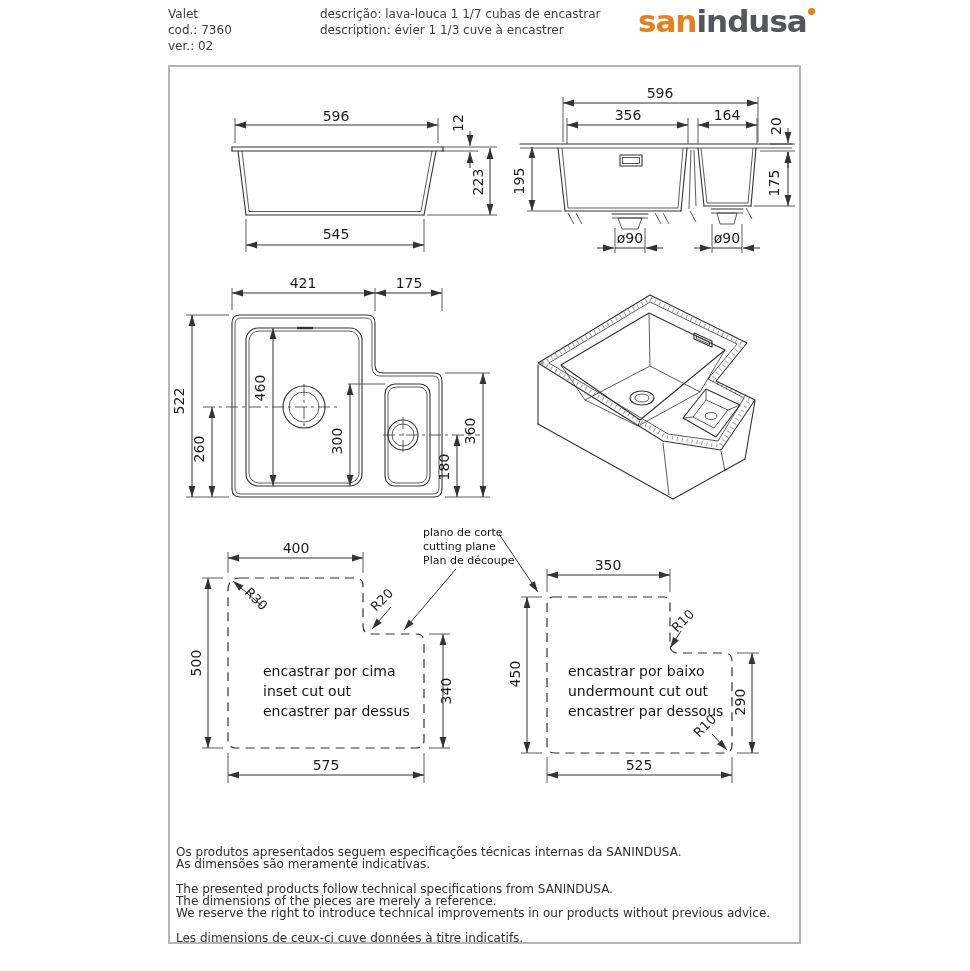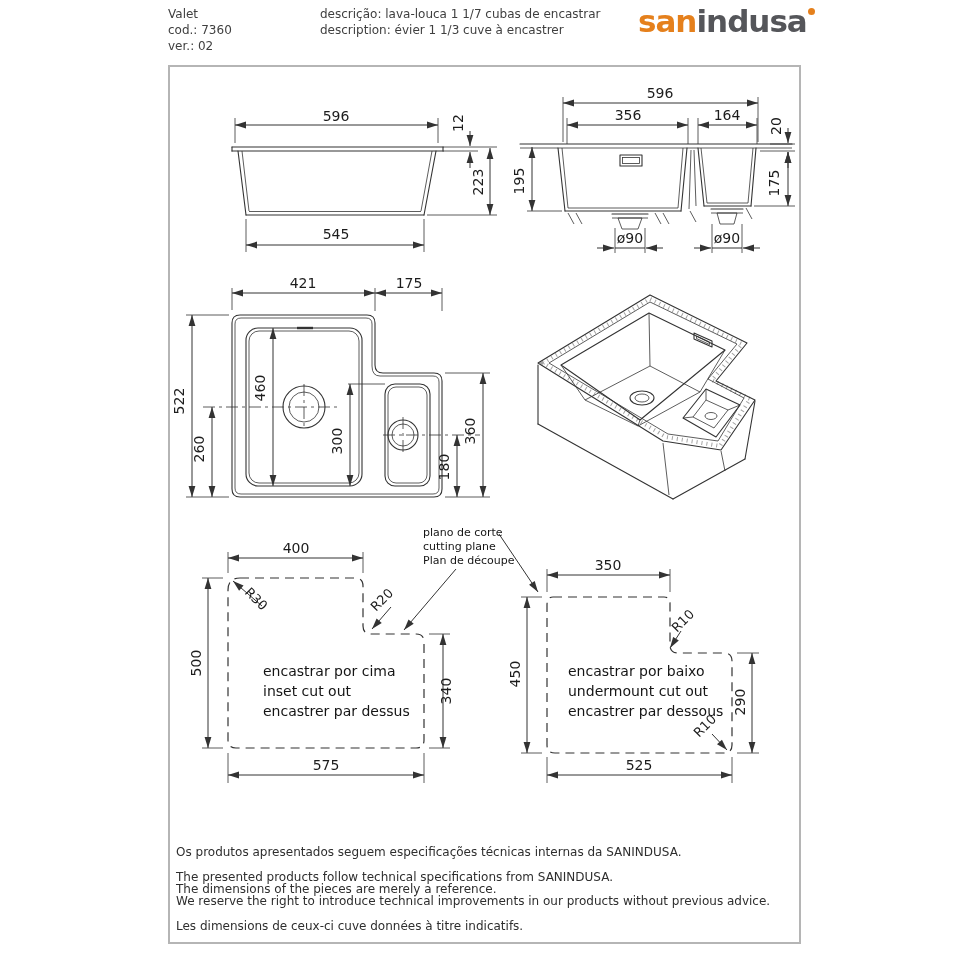--- a/index.html
+++ b/index.html
@@ -329,20 +329,21 @@
 
         <text class="lbl" x="568" y="676">encastrar por baixo</text>
         <text class="lbl" x="568" y="696">undermount cut out</text>
         <text class="lbl" x="568" y="716">encastrer par dessous</text>
       </g>
     </svg>
 
     <div class="footer">
       <div class="blk">
         <span>Os produtos apresentados seguem especificações técnicas internas da SANINDUSA.</span>
+        <span>As dimensões são meramente indicativas.</span>
       </div>
       <div class="blk">
         <span>The presented products follow technical specifications from SANINDUSA.</span>
         <span>The dimensions of the pieces are merely a reference.</span>
         <span>We reserve the right to introduce technical improvements in our products without previous advice.</span>
       </div>
       <div class="blk">
         <span>Les dimensions de ceux-ci cuve données à titre indicatifs.</span>
       </div>
     </div>

